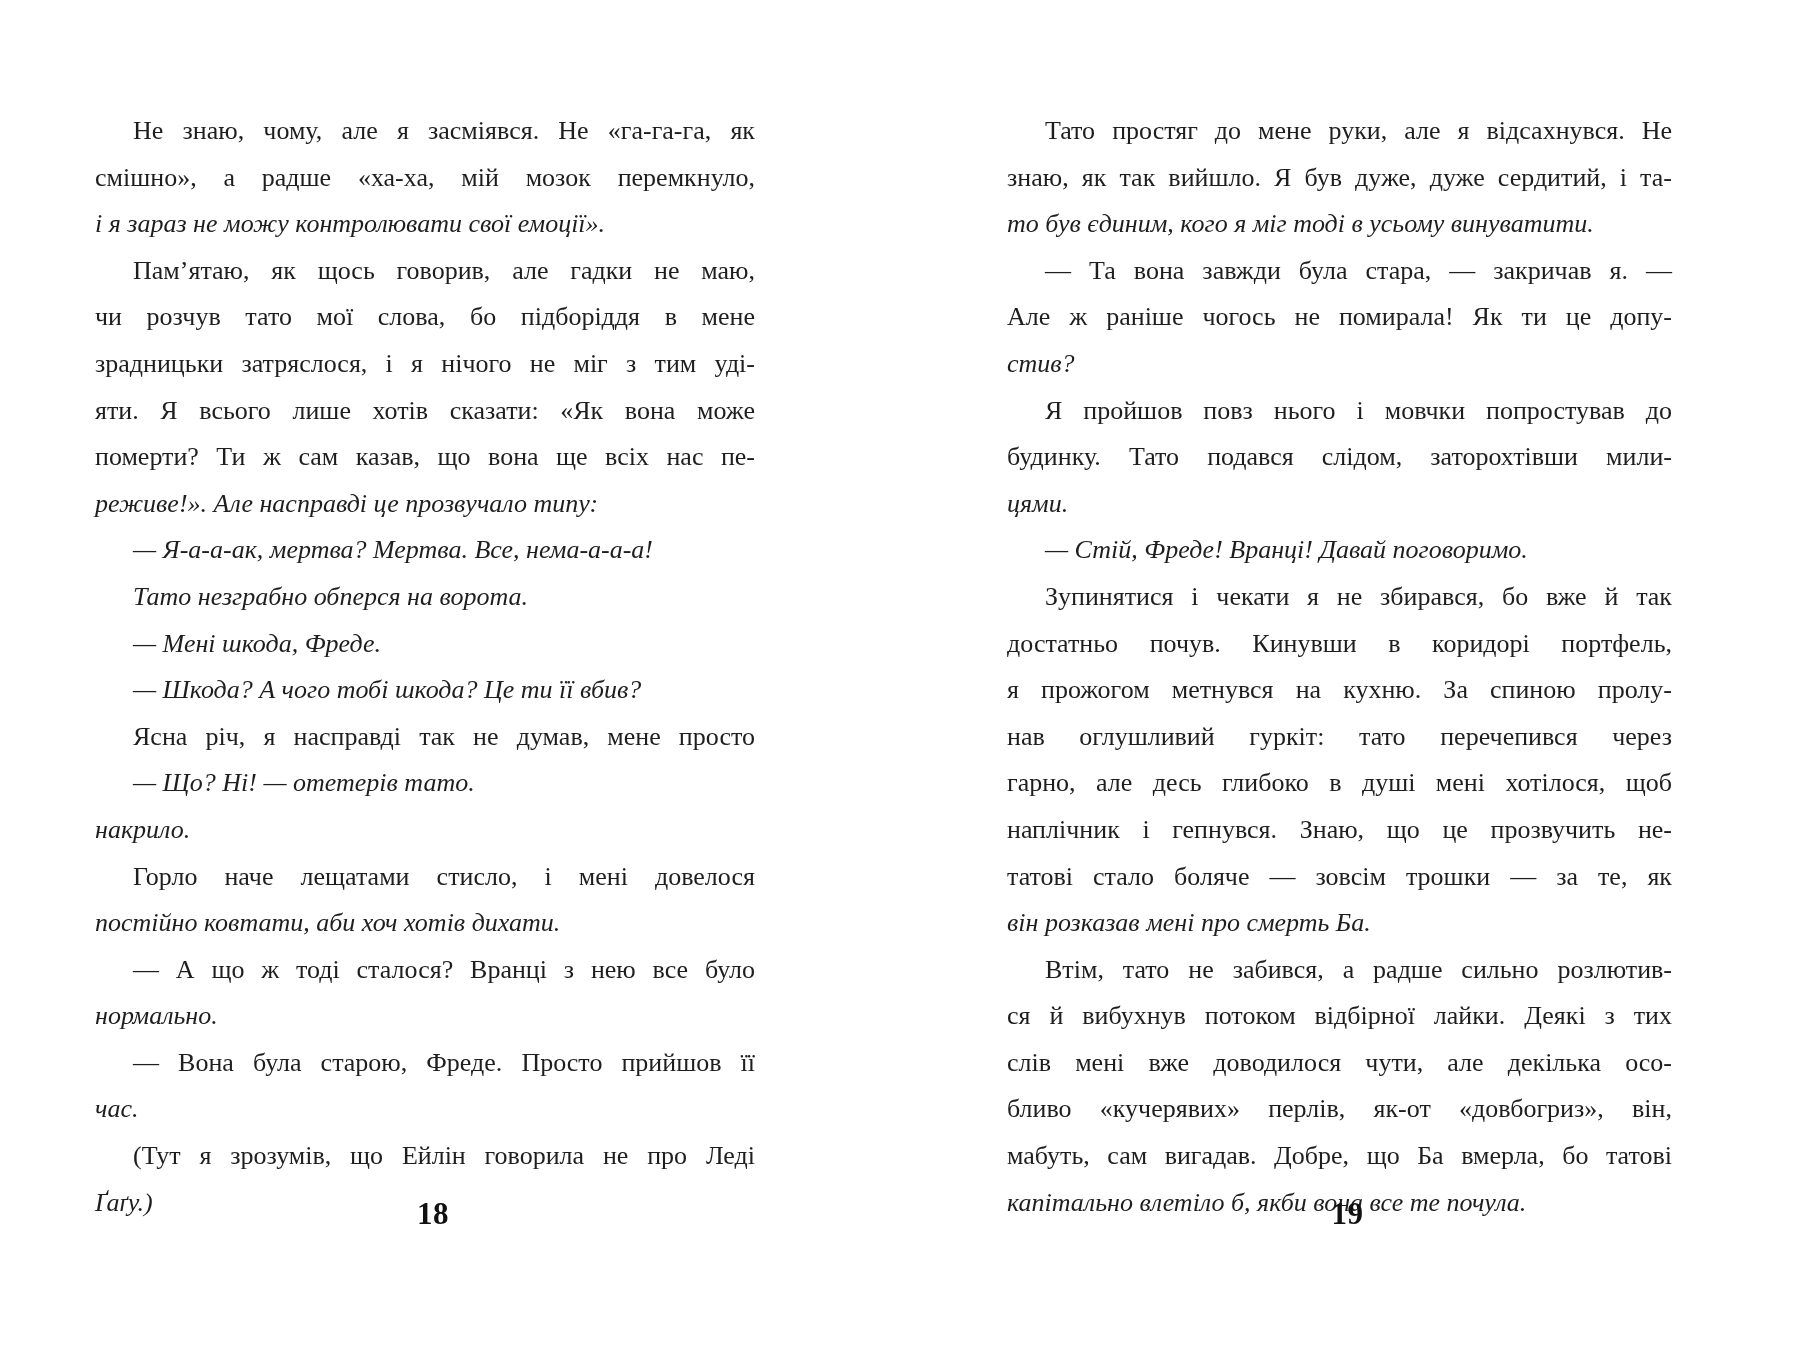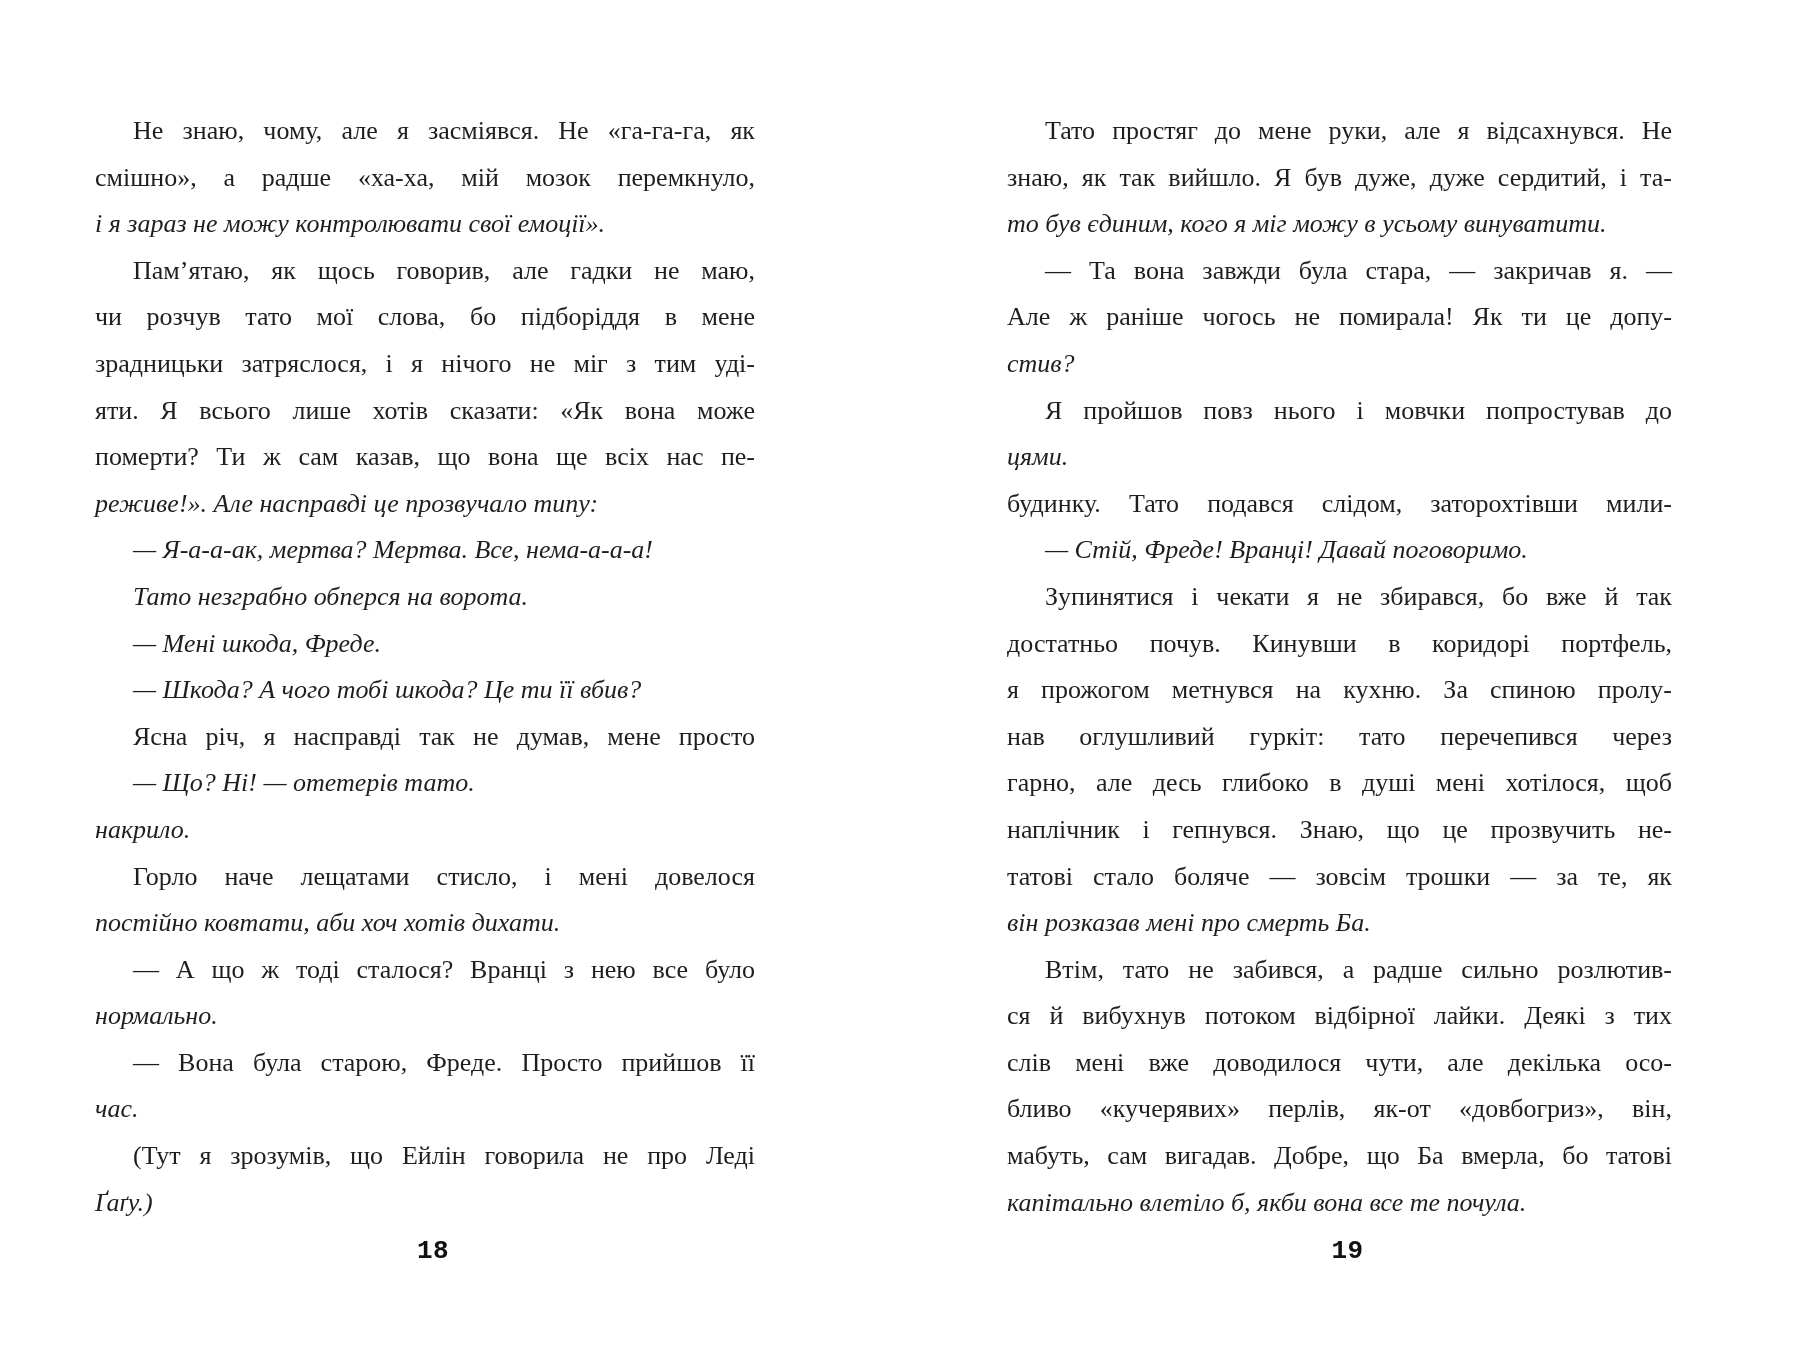--- a/index.html
+++ b/index.html
@@ -40,27 +40,27 @@
   }
   .line.eop {
     text-align-last: left;
     font-style: italic;
   }
   .line.ind {
     text-indent: 38px;
   }
   .folio {
     position: absolute;
-    top: 1236px;
+    top: 1196px;
     left: 0;
     right: 0;
     text-align: center;
-    font-family: Liberation Mono, monospace;
+    font-family: Liberation Serif, serif;
     font-weight: 700;
-    font-size: 26px;
+    font-size: 31px;
     letter-spacing: 0.5px;
     color: #111111;
   }
 </style>
 </head>
 <body>
 
 <div class="spread">
 
   <div class="page left">
@@ -90,27 +90,27 @@
         <div class="line ind">(Тут я зрозумів, що Ейлін говорила не про Леді</div>
         <div class="line eop">Ґаґу.)</div>
       </div>
     <div class="folio">18</div>
   </div>
 
   <div class="page right">
     <div class="textblock">
         <div class="line ind">Тато простяг до мене руки, але я відсахнувся. Не</div>
         <div class="line">знаю, як так вийшло. Я був дуже, дуже сердитий, і та-</div>
-        <div class="line eop">то був єдиним, кого я міг можу в усьому винуватити.</div>
+        <div class="line eop">то був єдиним, кого я міг тоді в усьому винуватити.</div>
         <div class="line ind">— Та вона завжди була стара, — закричав я. —</div>
         <div class="line">Але ж раніше чогось не помирала! Як ти це допу-</div>
         <div class="line eop">стив?</div>
         <div class="line ind">Я пройшов повз нього і мовчки попростував до</div>
+        <div class="line">будинку. Тато подався слідом, заторохтівши мили-</div>
         <div class="line eop">цями.</div>
-        <div class="line">будинку. Тато подався слідом, заторохтівши мили-</div>
         <div class="line ind eop">— Стій, Фреде! Вранці! Давай поговоримо.</div>
         <div class="line ind">Зупинятися і чекати я не збирався, бо вже й так</div>
         <div class="line">достатньо почув. Кинувши в коридорі портфель,</div>
         <div class="line">я прожогом метнувся на кухню. За спиною пролу-</div>
         <div class="line">нав оглушливий гуркіт: тато перечепився через</div>
         <div class="line">гарно, але десь глибоко в душі мені хотілося, щоб</div>
         <div class="line">наплічник і гепнувся. Знаю, що це прозвучить не-</div>
         <div class="line">татові стало боляче — зовсім трошки — за те, як</div>
         <div class="line eop">він розказав мені про смерть Ба.</div>
         <div class="line ind">Втім, тато не забився, а радше сильно розлютив-</div>

